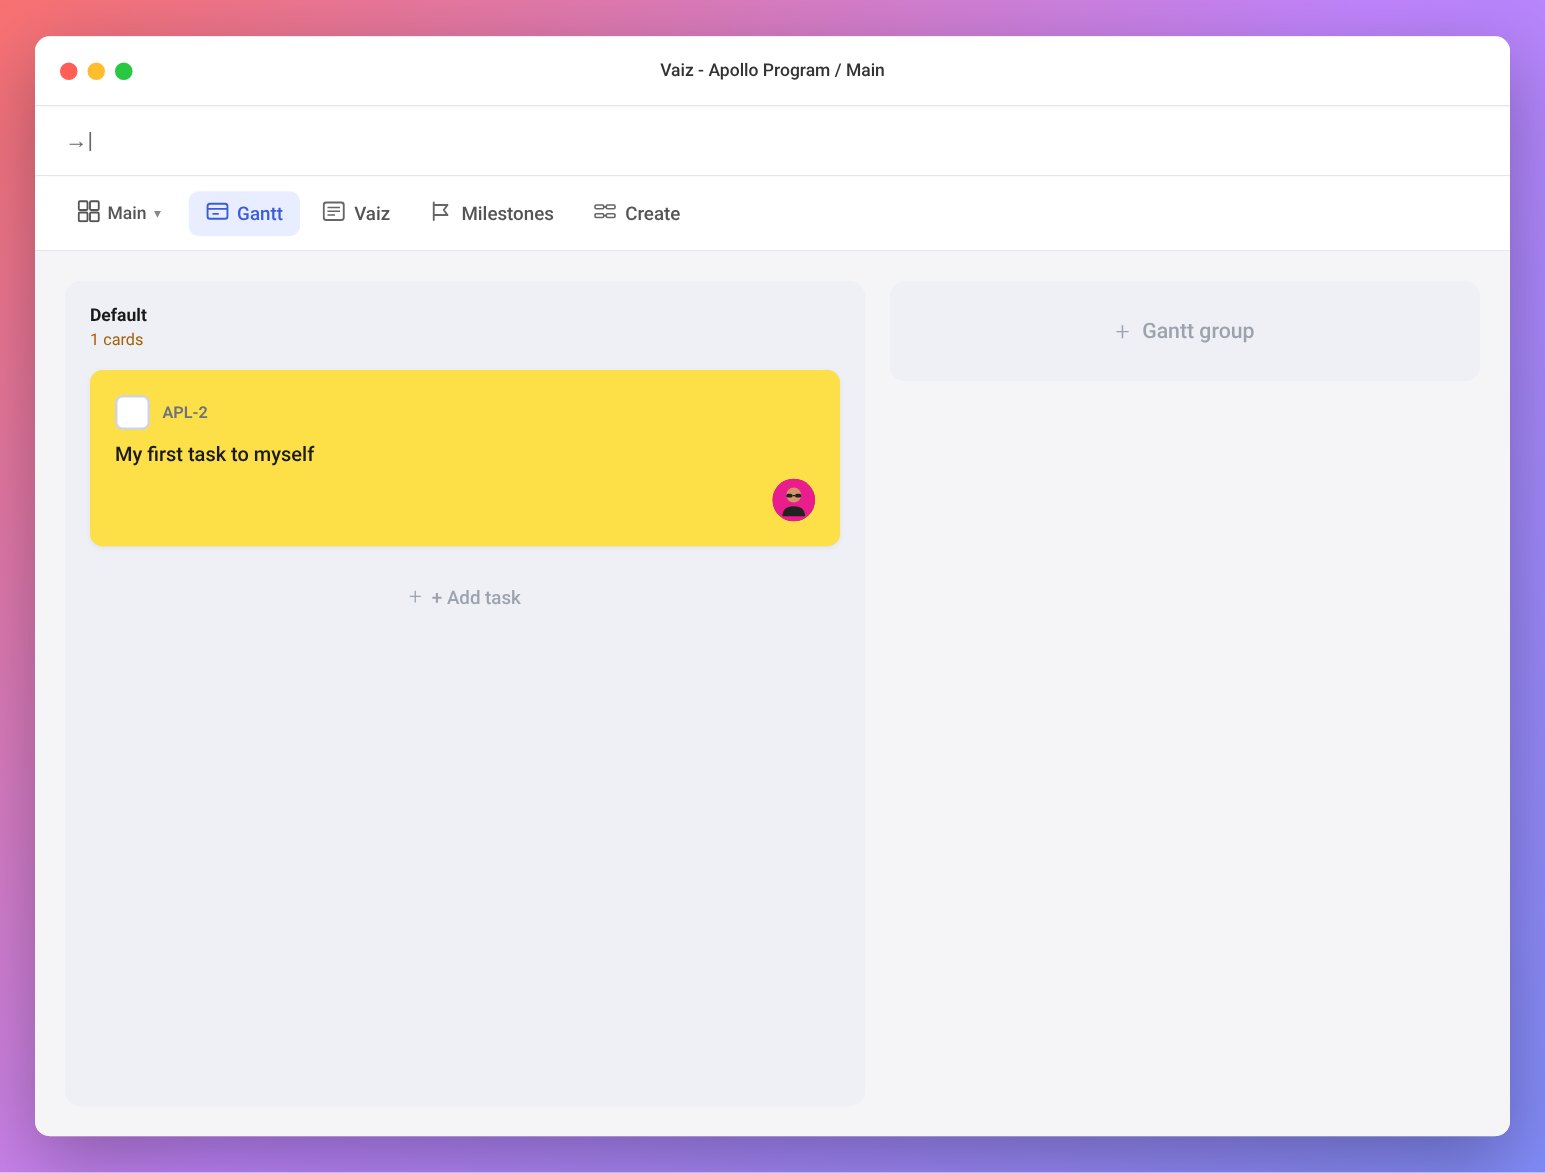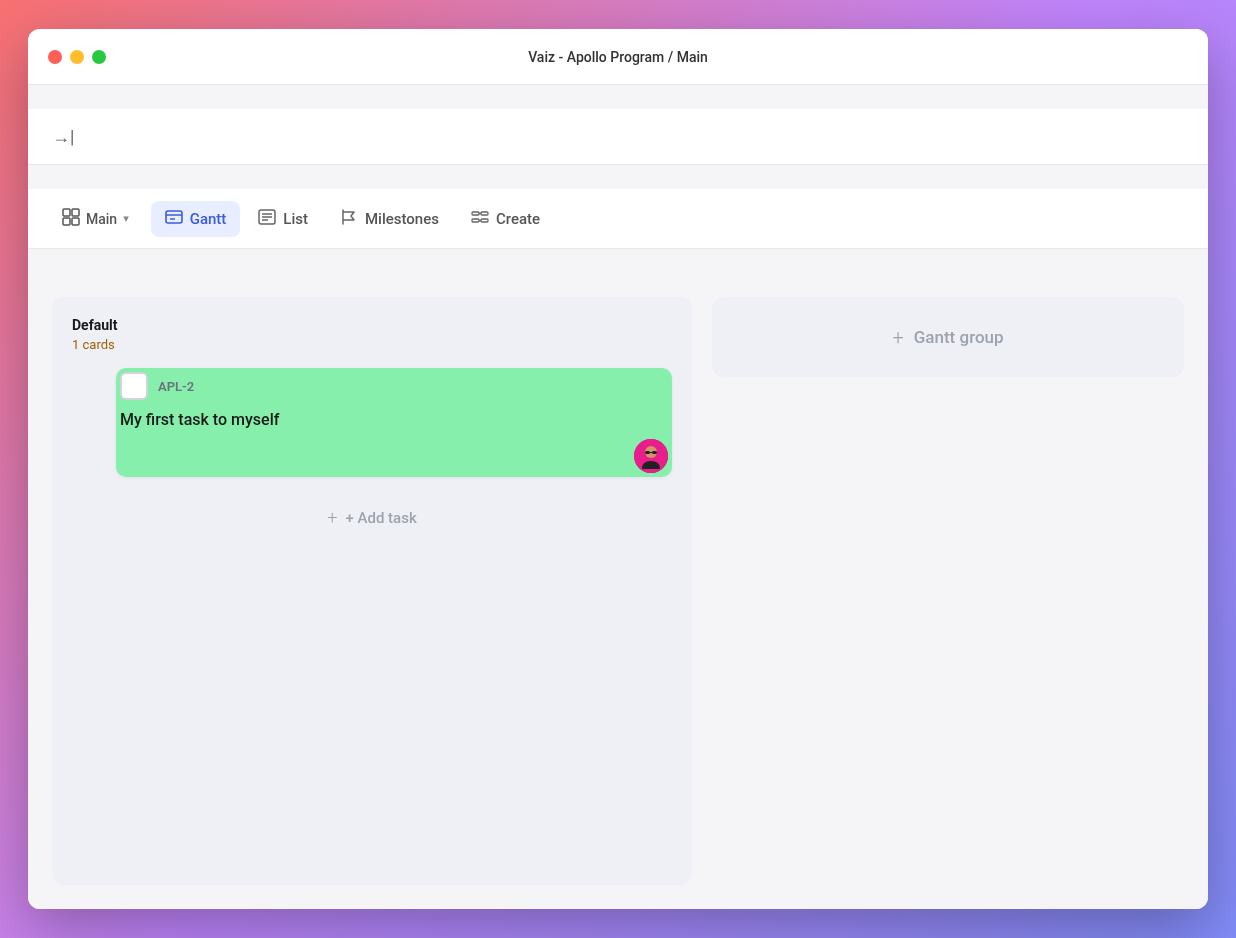--- a/index.html
+++ b/index.html
@@ -17,21 +17,20 @@
 
     .window {
       width: 1180px;
       height: 880px;
       background: #f5f5f7;
       border-radius: 12px;
       box-shadow: 0 20px 60px rgba(0,0,0,0.3);
       overflow: hidden;
       display: flex;
       flex-direction: column;
-      gap: 24px;
     }
 
     
     .titlebar {
       background: #fff;
       height: 56px;
       display: flex;
       align-items: center;
       padding: 0 20px;
       border-bottom: 1px solid #e5e5e5;
@@ -171,26 +170,25 @@
       color: #1a1a1a;
     }
 
     .group-count {
       font-size: 13px;
       color: #a16207;
     }
 
     
     .task-card {
-      background: #86efac;
+      background: #fde047;
       border-radius: 10px;
-      padding: 4px;
+      padding: 20px;
       box-shadow: 0 1px 4px rgba(0,0,0,0.06);
       cursor: pointer;
-      margin-left: 44px;
     }
 
     .task-card-header {
       display: flex;
       align-items: center;
       gap: 10px;
       margin-bottom: 10px;
     }
 
     .task-checkbox {
@@ -331,21 +329,21 @@
 
     <div class="tab">
       <span class="tab-icon">
         <svg width="18" height="18" viewBox="0 0 18 18" fill="none" xmlns="http://www.w3.org/2000/svg">
           <rect x="1" y="2" width="16" height="14" rx="2" stroke="#666" stroke-width="1.5"></rect>
           <line x1="4" y1="6" x2="14" y2="6" stroke="#666" stroke-width="1.3"></line>
           <line x1="4" y1="9" x2="14" y2="9" stroke="#666" stroke-width="1.3"></line>
           <line x1="4" y1="12" x2="10" y2="12" stroke="#666" stroke-width="1.3"></line>
         </svg>
       </span>
-      <span>List</span>
+      <span>Vaiz</span>
     </div>
 
     <div class="tab">
       <span class="tab-icon">
         <svg width="18" height="18" viewBox="0 0 18 18" fill="none" xmlns="http://www.w3.org/2000/svg">
           <path d="M3 2 L3 16" stroke="#666" stroke-width="1.5" stroke-linecap="round"></path>
           <path d="M3 4 L14 4 L11 8 L14 12 L3 12" stroke="#666" stroke-width="1.5" stroke-linejoin="round" fill="none"></path>
         </svg>
       </span>
       <span>Milestones</span>

